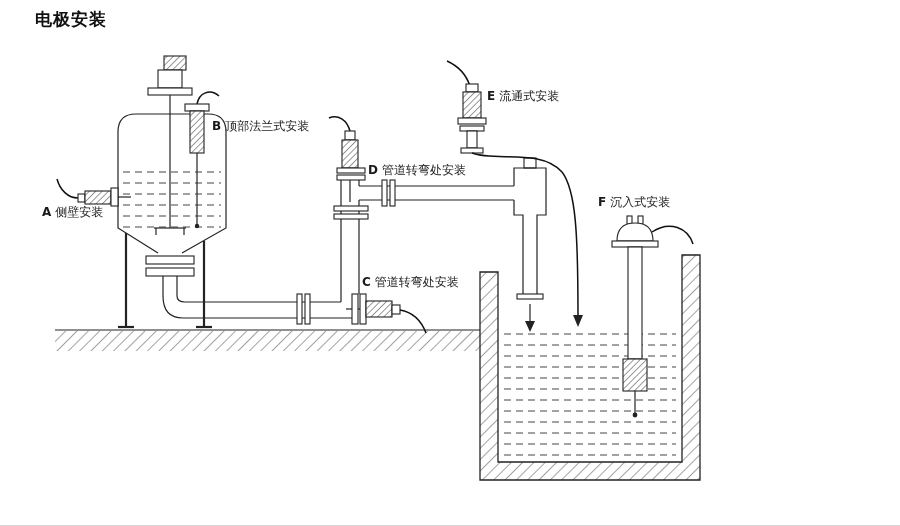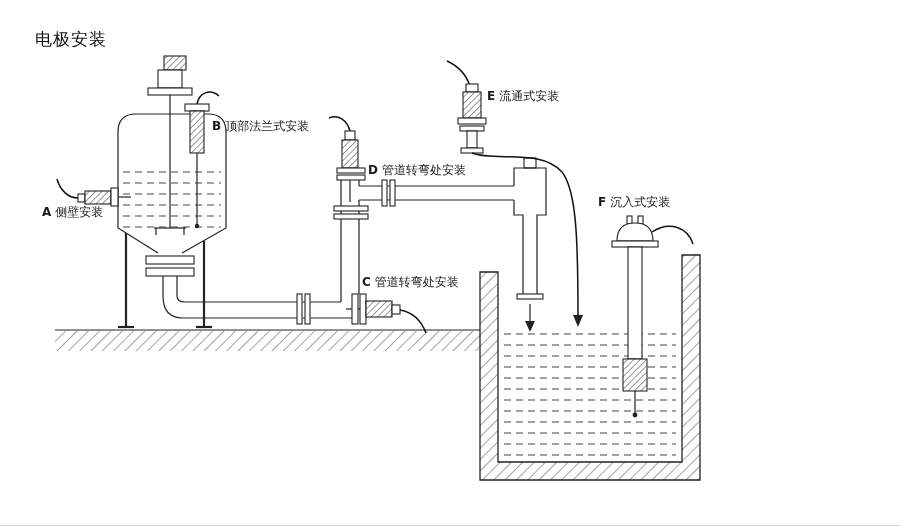--- a/index.html
+++ b/index.html
@@ -1,19 +1,19 @@
 <!DOCTYPE html>
 <html><head>
 <meta charset="utf-8">
 <style>
   * { margin:0; padding:0; box-sizing:border-box; }
   html,body { width:900px; height:526px; background:#ffffff; overflow:hidden;
     font-family:"DejaVu Sans","Liberation Sans",sans-serif; position:relative; }
   .page-title { position:absolute; left:35px; top:8px; font-size:17px;
-    font-weight:400; color:#111; letter-spacing:1px; z-index:2;margin-top:20px; }
+    font-weight:700; color:#111; letter-spacing:1px; z-index:2; }
   .diagram { position:absolute; left:0; top:0; z-index:1; }
   .bottom-divider { position:absolute; left:0; bottom:0; width:900px; height:1px;
     background:#d7d7d7; z-index:3; }
   svg text { font-family:"DejaVu Sans","Liberation Sans",sans-serif; font-size:12px; fill:#1a1a1a; }
   svg .lbl-letter { font-weight:700; }
   .ln { stroke:#222; fill:none; stroke-width:1.2; }
   .thk { stroke:#222; fill:none; stroke-width:2.2; }
   .w  { fill:#fff; stroke:#222; stroke-width:1.1; }
   .h2 { fill:url(#hatchFine); stroke:#222; stroke-width:1.1; }
   .dash { stroke:#444; stroke-width:1; fill:none; stroke-dasharray:7 5; }

